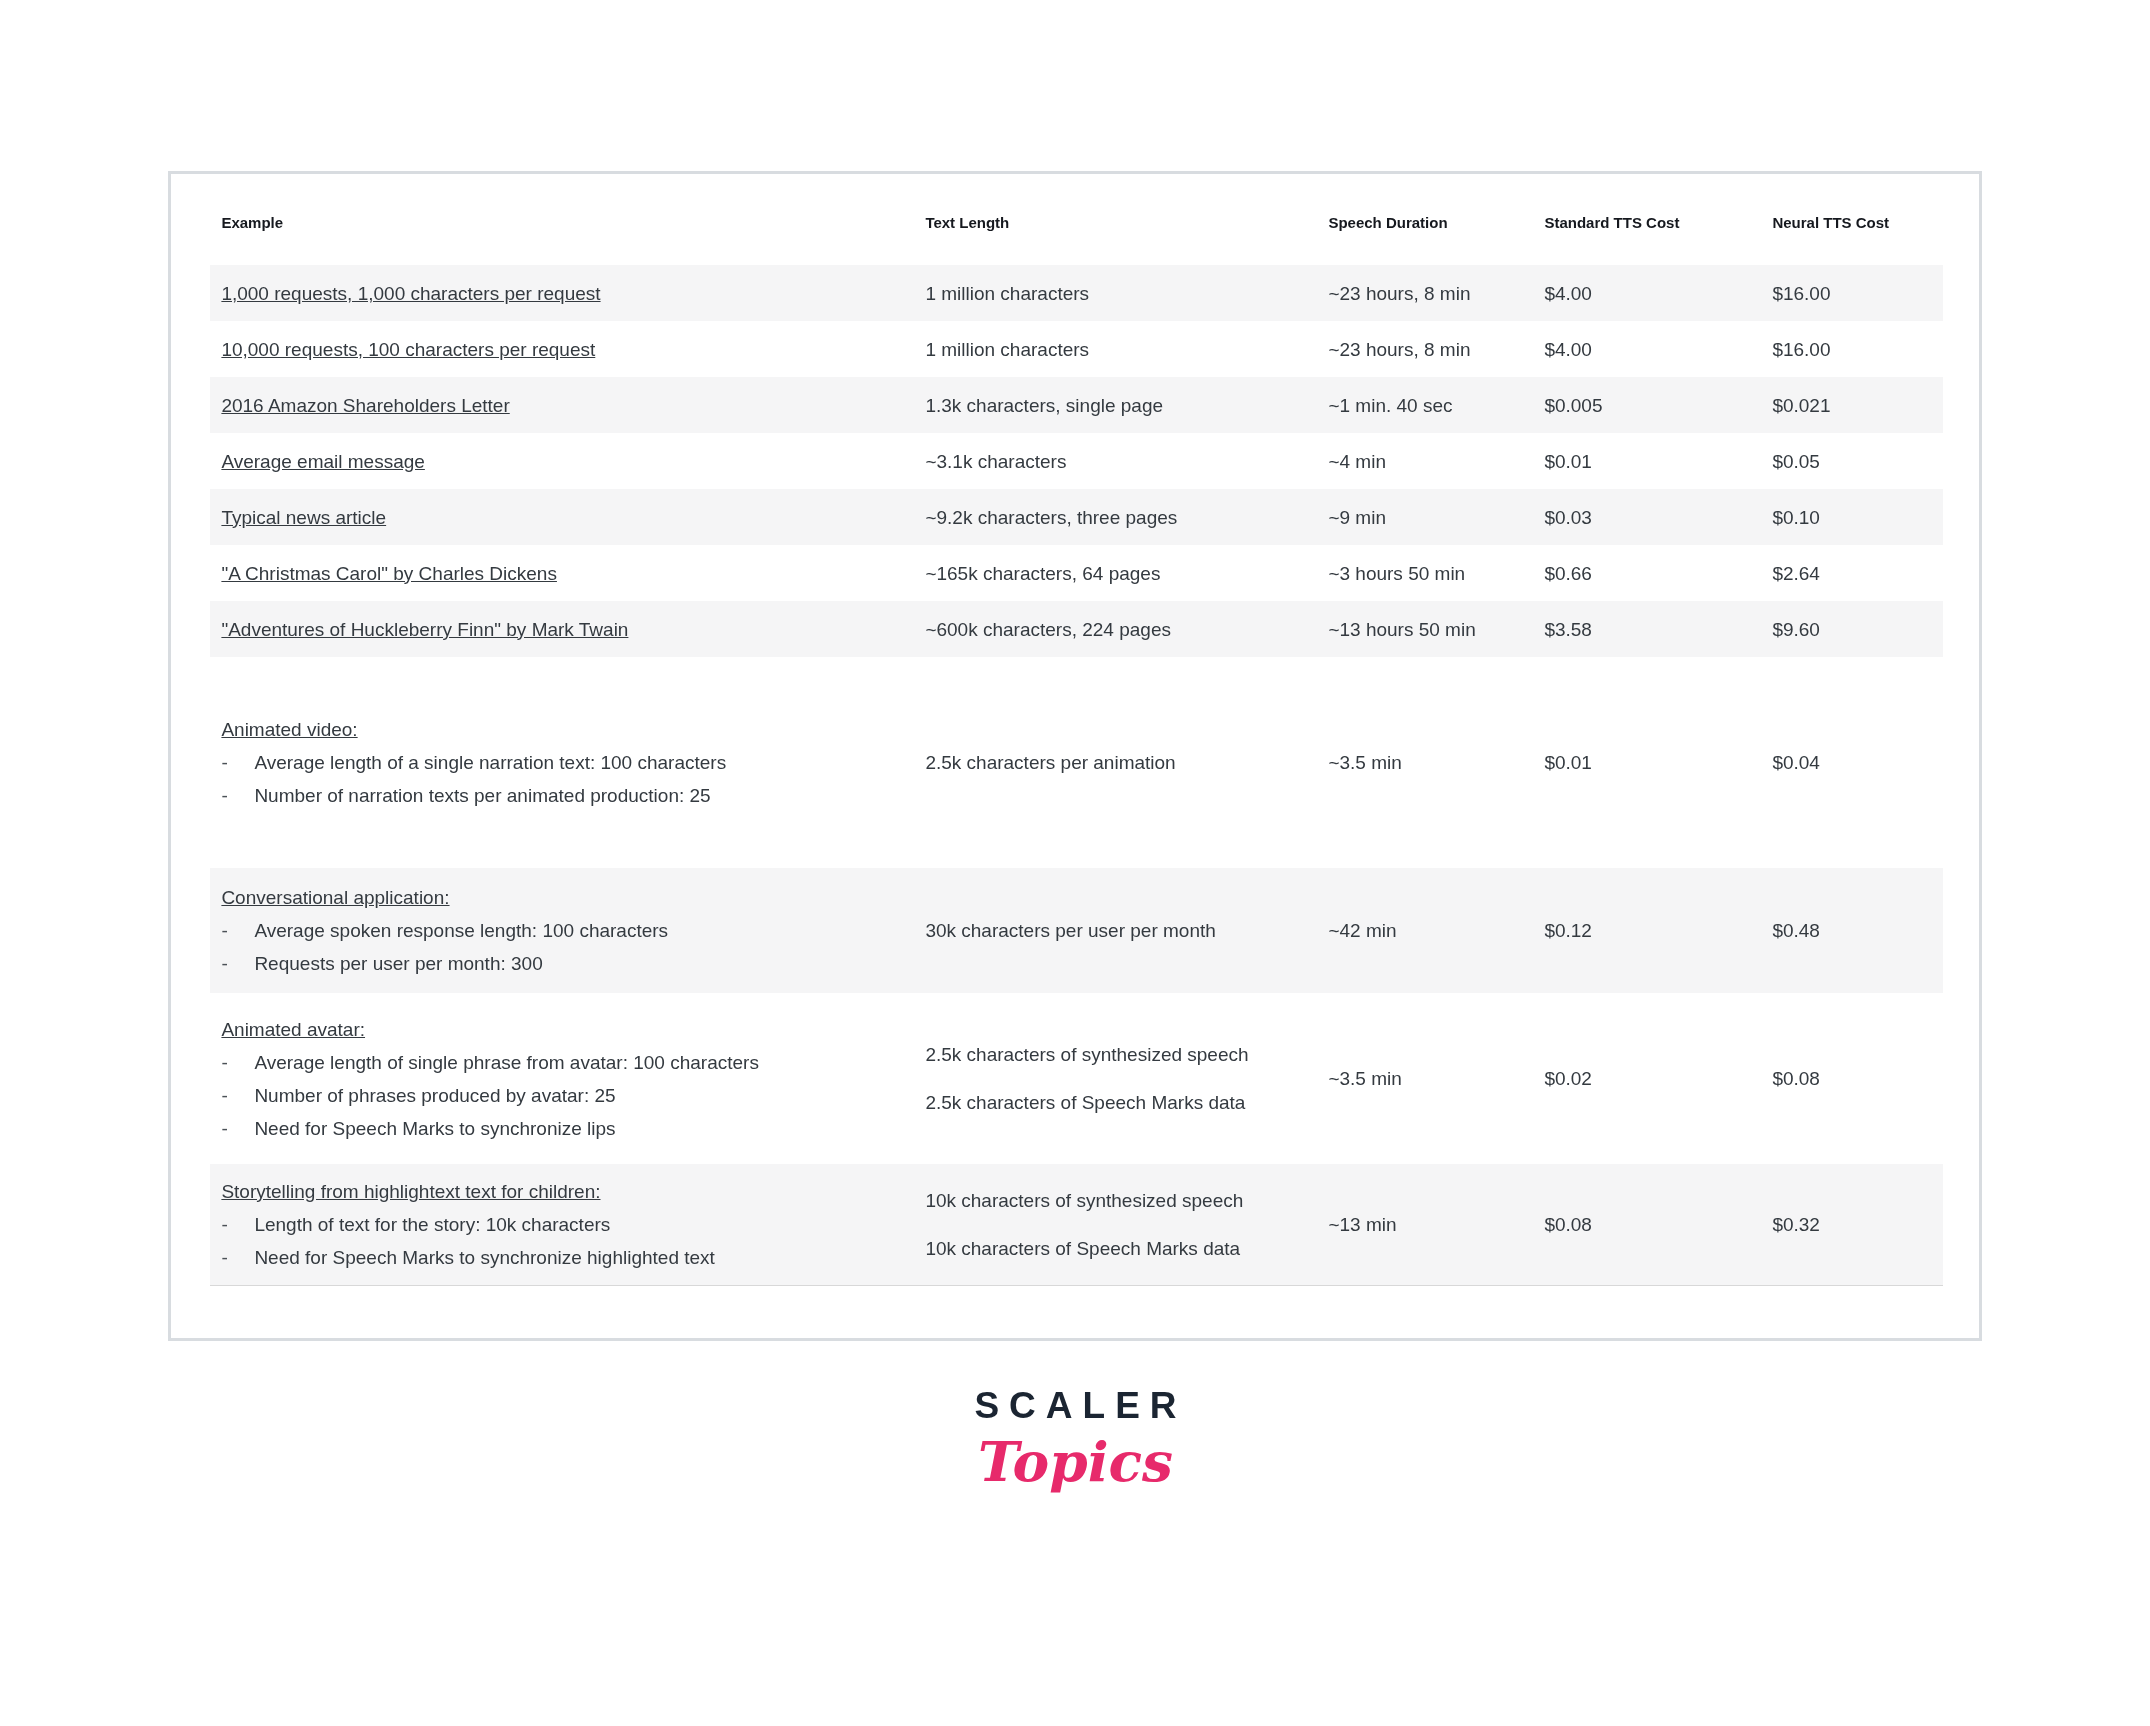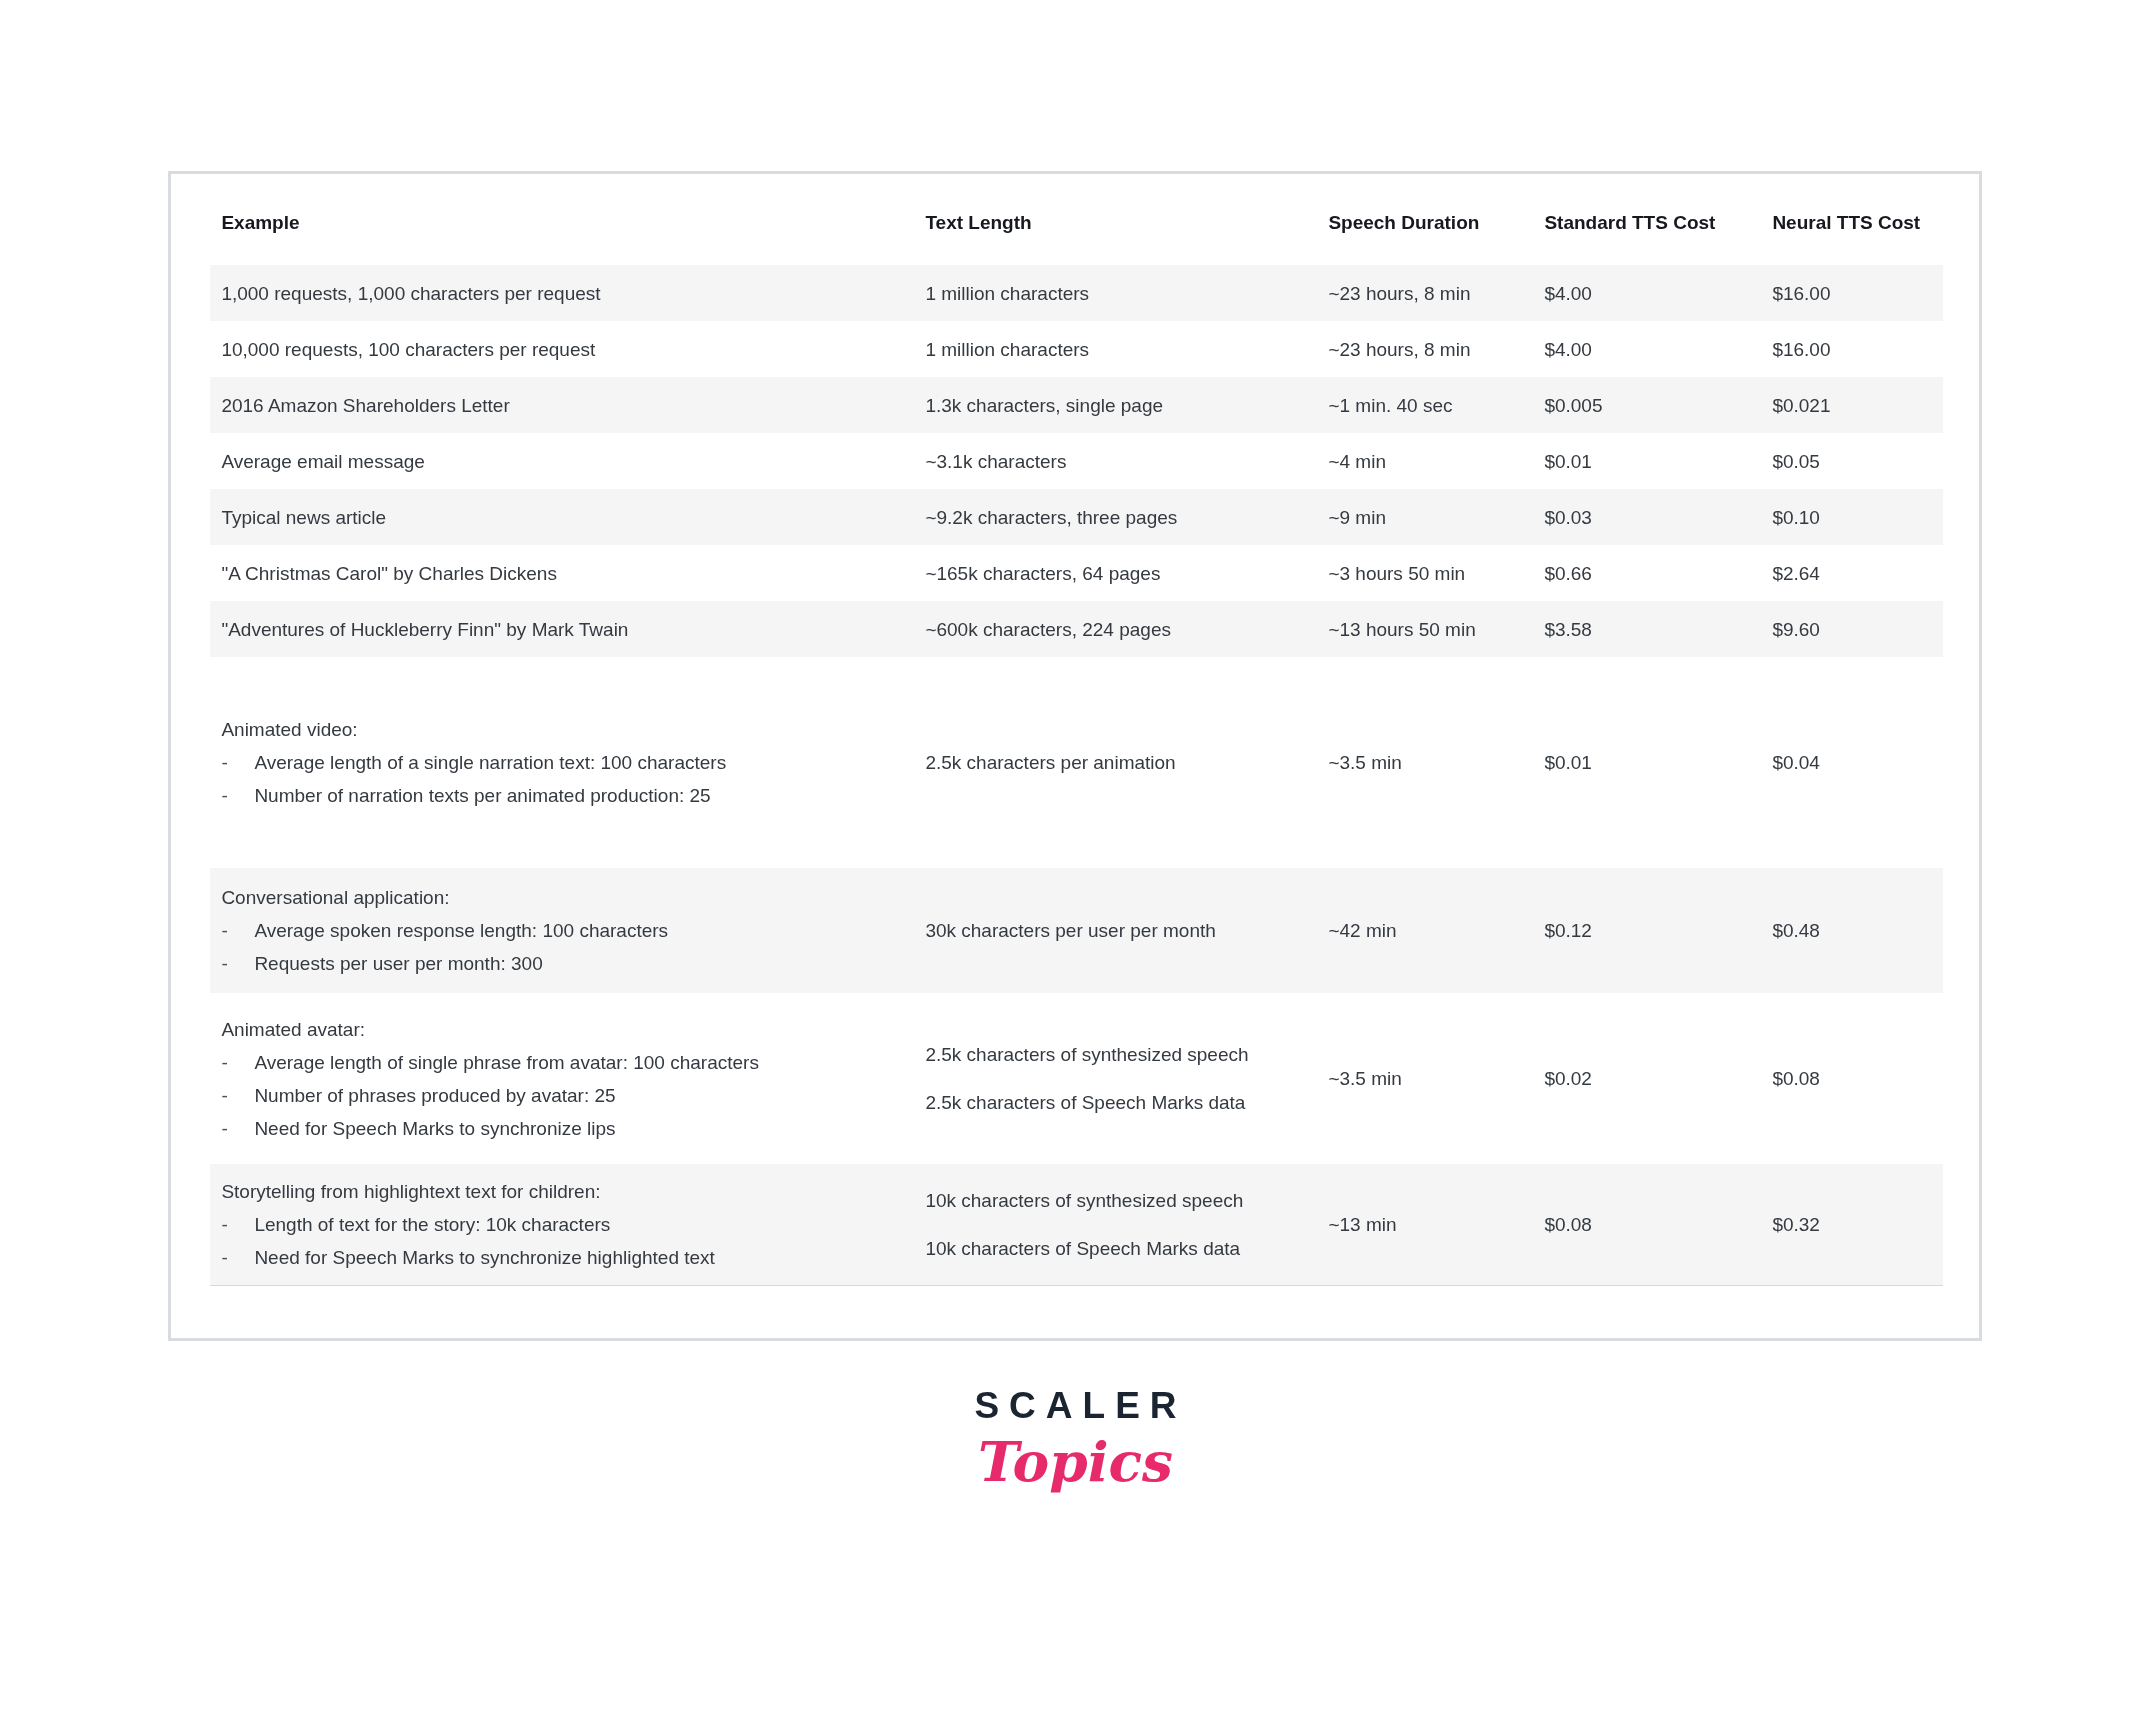--- a/index.html
+++ b/index.html
@@ -25,34 +25,34 @@
   }
   table.pricing{
     border-collapse:collapse;table-layout:fixed;
     width:1733px;margin:6.3px 39px 0 39px;
     font-size:19px;color:var(--body-text);
   }
   thead tr{height:85px;}
   th{
     font-weight:bold;color:var(--header-text);
     text-align:left;vertical-align:middle;
-    padding-left:11.4px;font-size:19px;
+    padding-left:11.4px;font-size:15px;
   }
   tbody tr{height:56px;}
   tbody tr:nth-child(8){height:211px;}
   tbody tr:nth-child(9){height:125px;}
   tbody tr:nth-child(10){height:171px;}
   tbody tr:nth-child(11){height:121px;}
   tbody tr:nth-child(odd) td{background:var(--row-stripe);}
   tbody tr:last-child td{border-bottom:1.9px solid #d8d8d8;}
   td{
     padding-left:11.4px;padding-right:7.6px;
     vertical-align:middle;line-height:33px;
   }
-  .row-title{line-height:33px;}
+  .row-title{line-height:33px;text-decoration:underline;}
   .bullet{display:flex;line-height:33px;}
   .bullet .dash{flex:0 0 33px;color:#4b5157;}
   .tl-line{line-height:33px;}
   .tl-line + .tl-line{margin-top:15px;}
   .logo{
     position:absolute;top:1385px;left:0;width:100%;
     text-align:center;
   }
   .logo-scaler{
     font-family:"Liberation Sans",sans-serif;

